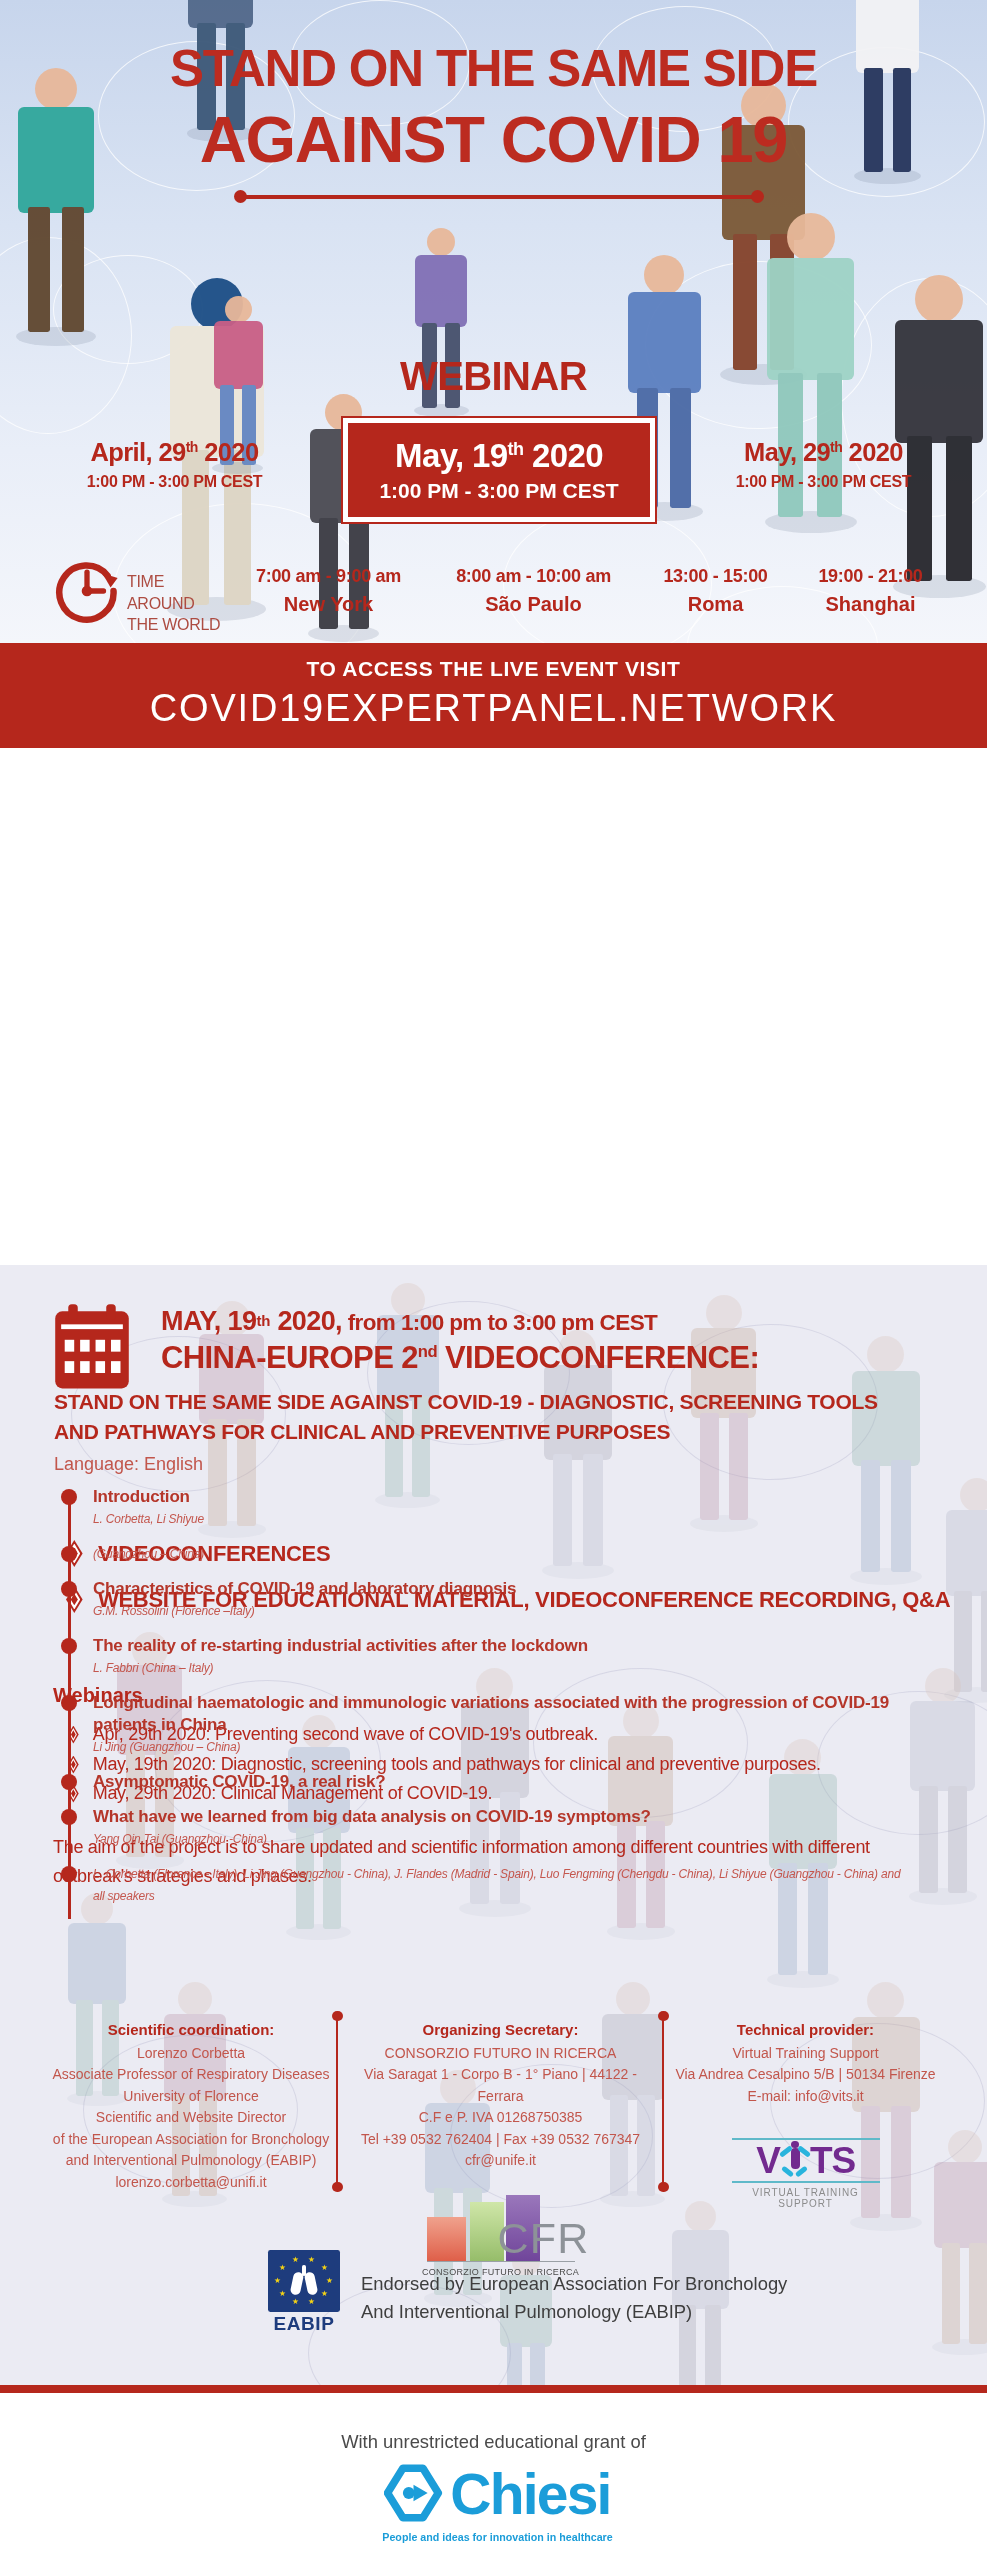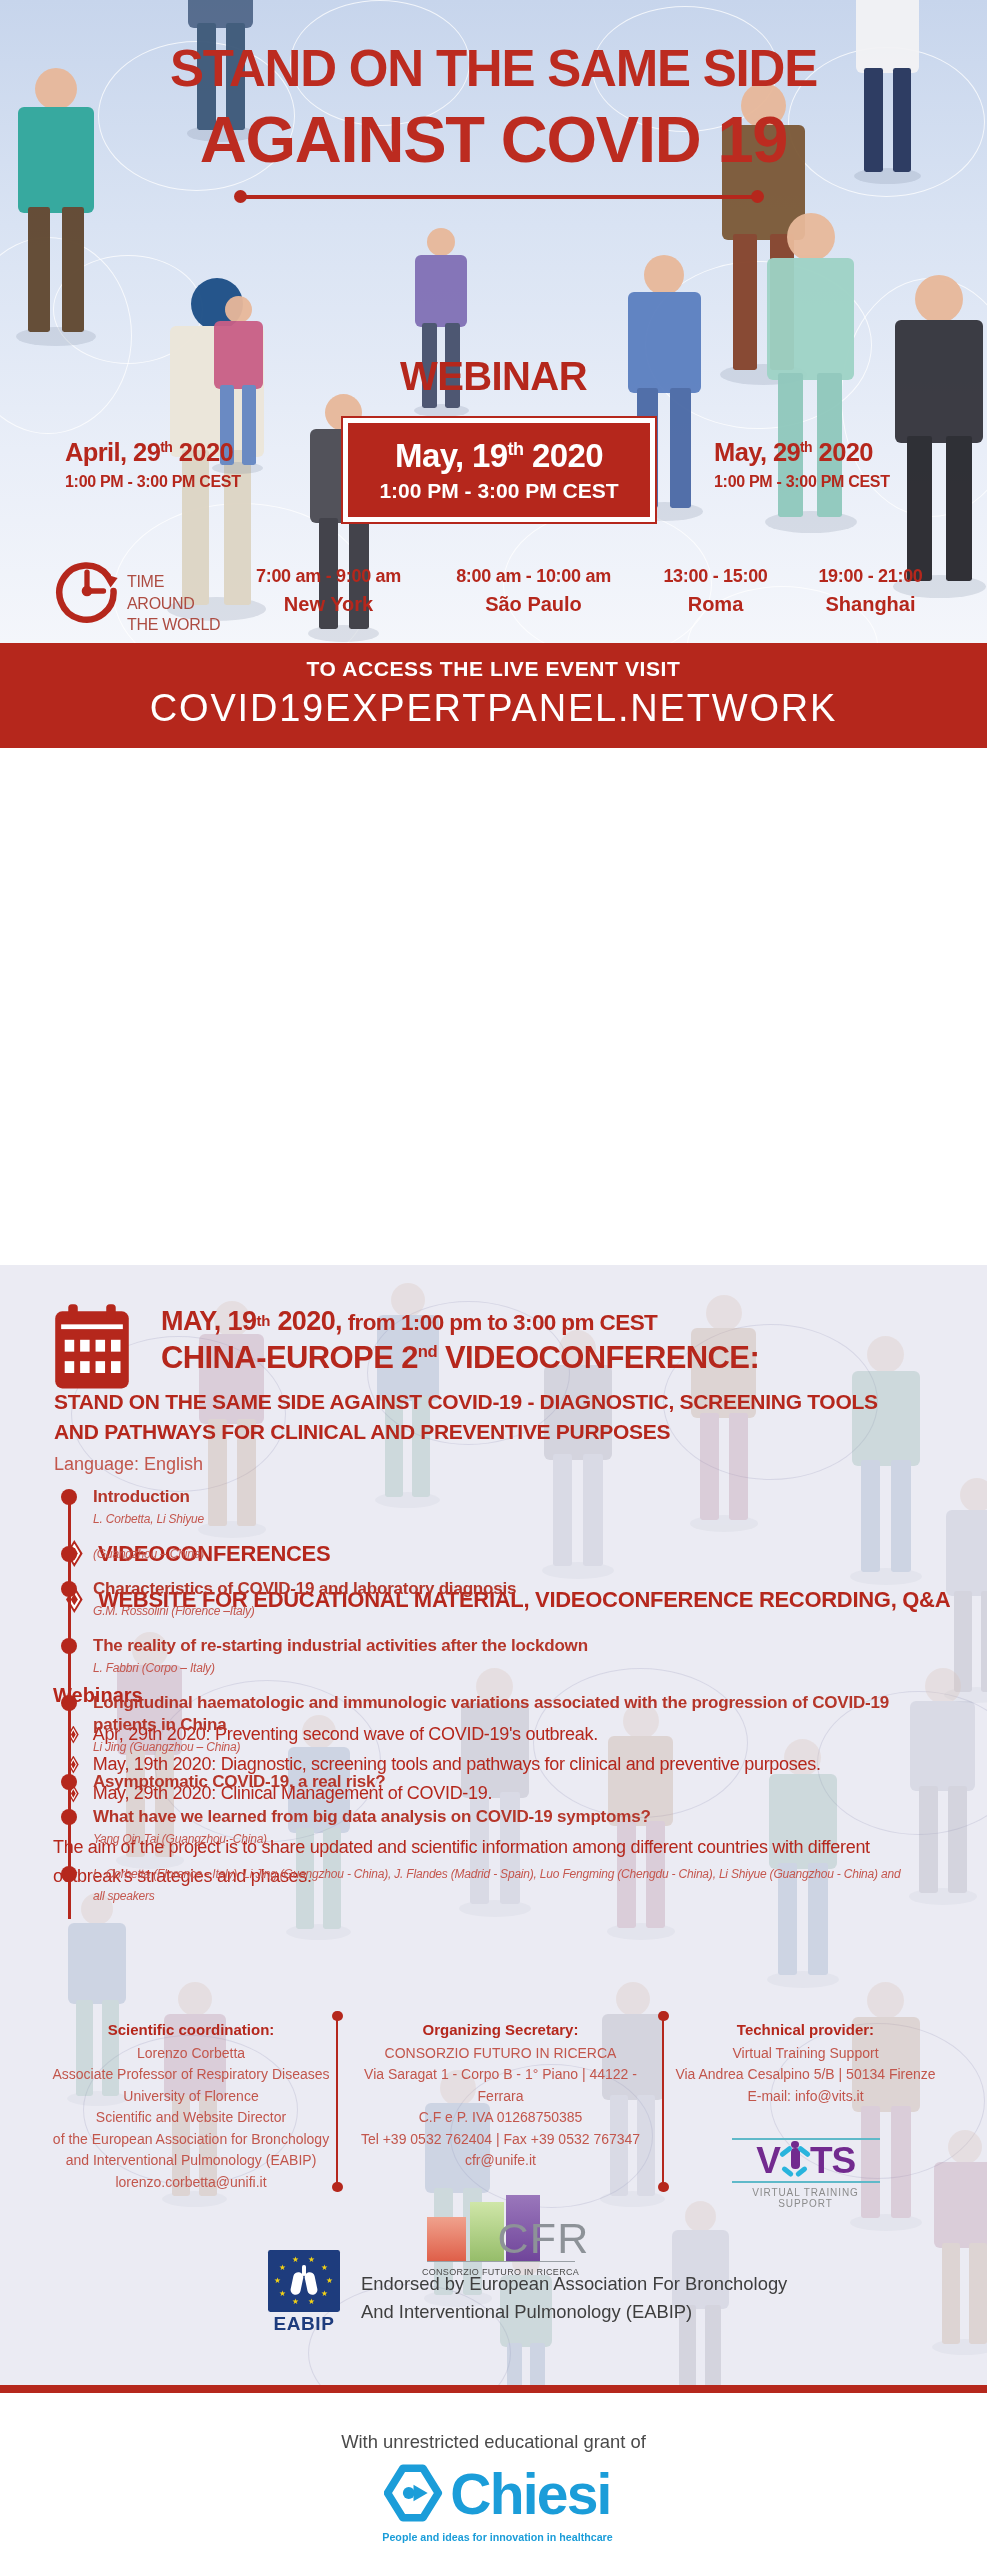--- a/index.html
+++ b/index.html
@@ -24,21 +24,21 @@
   
   .title1,.title2{position:absolute;left:0;width:987px;text-align:center;color:#bc2b20;
                   font-weight:bold;letter-spacing:-1.2px;z-index:2;margin:0;line-height:1;}
   .title1{top:43px;font-size:51px;}
   .title2{top:107px;font-size:65px;}
   .title-rule{position:absolute;left:240px;top:195px;width:518px;height:4.1px;background:#b5271c;z-index:2;}
   .title-rule .dot{position:absolute;top:-4.7px;width:13px;height:13px;border-radius:50%;background:#b5271c;}
   .title-rule .dot.l{left:-6px;} .title-rule .dot.r{right:-6px;}
   .webinar-label{position:absolute;left:0;top:354px;width:987px;text-align:center;color:#b5271c;
                  font-size:40px;font-weight:bold;letter-spacing:-0.6px;z-index:2;}
-  .date-side{position:absolute;top:438px;width:219px;color:#b5271c;z-index:2;}
+  .date-side{position:absolute;top:438px;width:219px;text-align:center;color:#b5271c;z-index:2;}
   .date-side .d-main{font-size:25.5px;font-weight:bold;letter-spacing:-0.6px;}
   .date-side sup{font-size:14px;}
   .date-side .d-time{font-size:16px;font-weight:bold;margin-top:6px;letter-spacing:-0.3px;}
   .date-box{position:absolute;left:341px;top:416px;width:316px;height:108px;border:2.4px solid #b5271c;
             background:#fff;padding:5px;box-sizing:border-box;z-index:2;}
   .date-box .inner{width:100%;height:100%;background:#b5271c;display:flex;flex-direction:column;
                    align-items:center;justify-content:center;color:#fff;}
   .date-box .d-main{font-size:33px;font-weight:bold;letter-spacing:-0.6px;}
   .date-box sup{font-size:18px;}
   .date-box .d-time{font-size:21px;font-weight:bold;margin-top:4.7px;}
@@ -526,21 +526,21 @@
       <div class="ps">(Guangzhou – China)</div>
     </div>
     <div class="prog-item">
       <span class="dot"></span>
       <div class="pt">Characteristics of COVID-19 and laboratory diagnosis</div>
       <div class="ps">G.M. Rossolini (Florence –Italy)</div>
     </div>
     <div class="prog-item">
       <span class="dot"></span>
       <div class="pt">The reality of re-starting industrial activities after the lockdown</div>
-      <div class="ps">L. Fabbri (Corpo – Italy)</div>
+      <div class="ps">L. Fabbri (China – Italy)</div>
     </div>
     <div class="prog-item">
       <span class="dot"></span>
       <div class="pt">Longitudinal haematologic and immunologic variations associated with the progression of COVID-19 patients in China</div>
       <div class="ps">Li Jing (Guangzhou – China)</div>
     </div>
     <div class="prog-item">
       <span class="dot"></span>
       <div class="pt">Asymptomatic COVID-19, a real risk?</div>
     </div>

